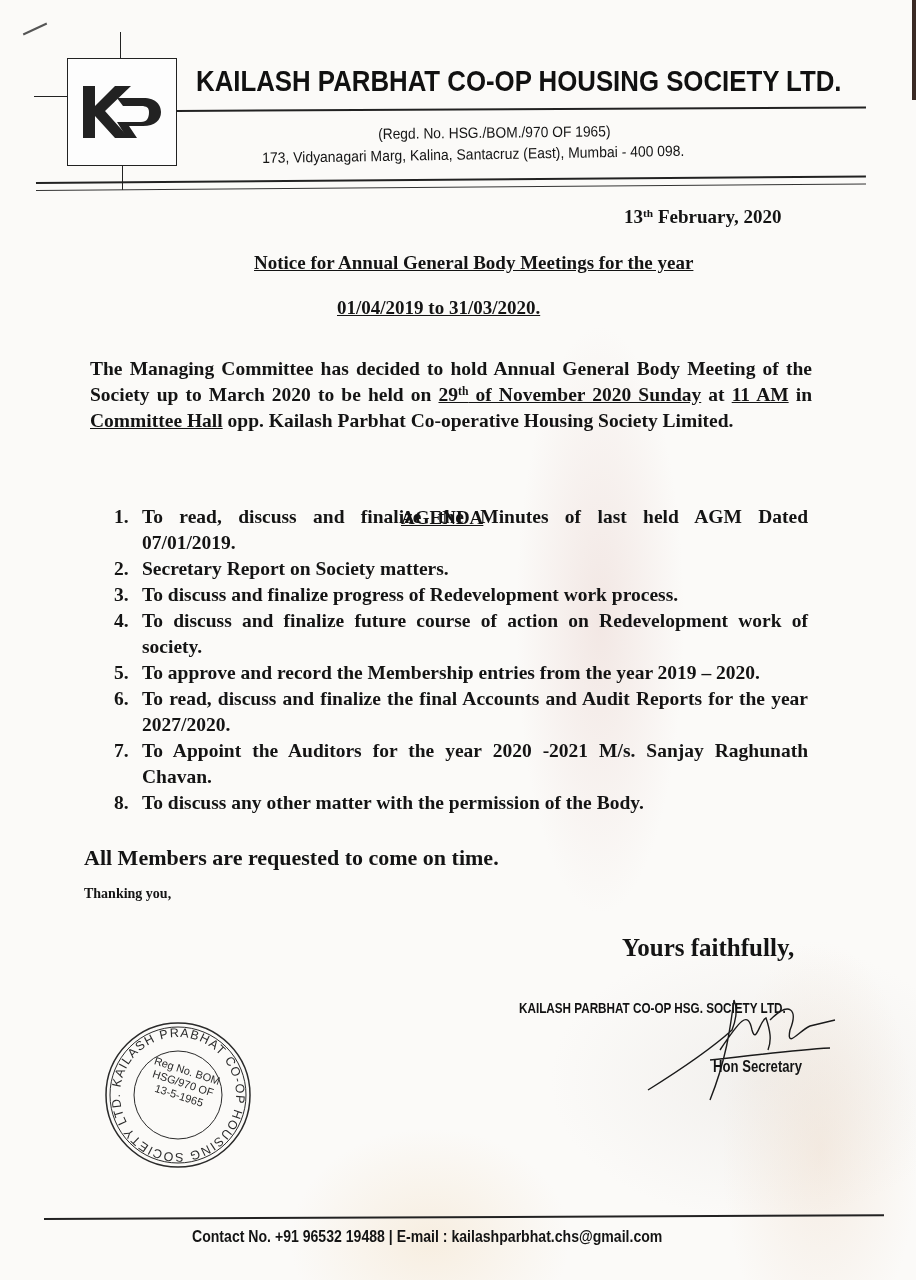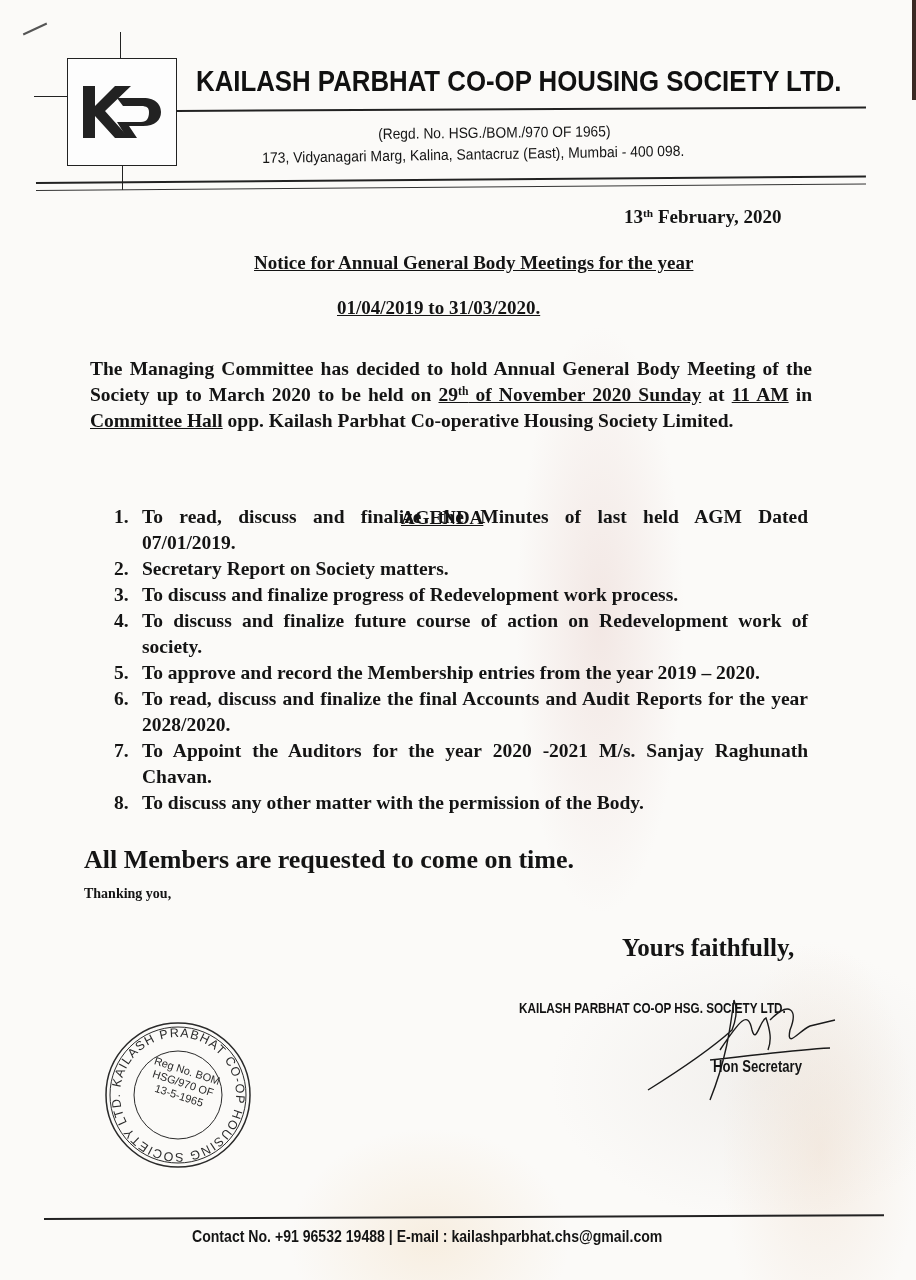--- a/index.html
+++ b/index.html
@@ -89,21 +89,21 @@
     position: absolute; left: 114px; top: 504px; width: 694px;
     margin: 0; padding: 0; list-style: none;
     font-weight: bold; font-size: 19.5px; line-height: 26px;
   }
   .agenda-item { display: flex; margin: 0; }
   .agenda-num { width: 28px; flex: none; }
   .agenda-text { flex: 1; text-align: justify; }
   .agenda-item.i1 .agenda-text { word-spacing: 4px; }
   .closing-request {
     position: absolute; left: 84px; top: 845px;
-    font-weight: bold; font-size: 26px; white-space: nowrap;
+    font-weight: bold; font-size: 22px; white-space: nowrap;
   }
   .thanking {
     position: absolute; left: 84px; top: 886px;
     font-weight: bold; font-size: 14px; white-space: nowrap;
   }
   .yours {
     position: absolute; left: 622px; top: 934px;
     font-weight: bold; font-size: 25px; white-space: nowrap;
   }
   .sig-org {
@@ -181,21 +181,21 @@
   <li class="agenda-item">
       <span class="agenda-num">4.</span>
       <span class="agenda-text">To discuss and finalize future course of action on Redevelopment work of society.</span>
     </li>
   <li class="agenda-item">
       <span class="agenda-num">5.</span>
       <span class="agenda-text">To approve and record the Membership entries from the year 2019 – 2020.</span>
     </li>
   <li class="agenda-item">
       <span class="agenda-num">6.</span>
-      <span class="agenda-text">To read, discuss and finalize the final Accounts and Audit Reports for the year 2028/2020.</span>
+      <span class="agenda-text">To read, discuss and finalize the final Accounts and Audit Reports for the year 2027/2020.</span>
     </li>
   <li class="agenda-item">
       <span class="agenda-num">7.</span>
       <span class="agenda-text">To Appoint the Auditors for the year 2020 -2021 M/s. Sanjay Raghunath Chavan.</span>
     </li>
   <li class="agenda-item">
       <span class="agenda-num">8.</span>
       <span class="agenda-text">To discuss any other matter with the permission of the Body.</span>
     </li>
 </ol>

